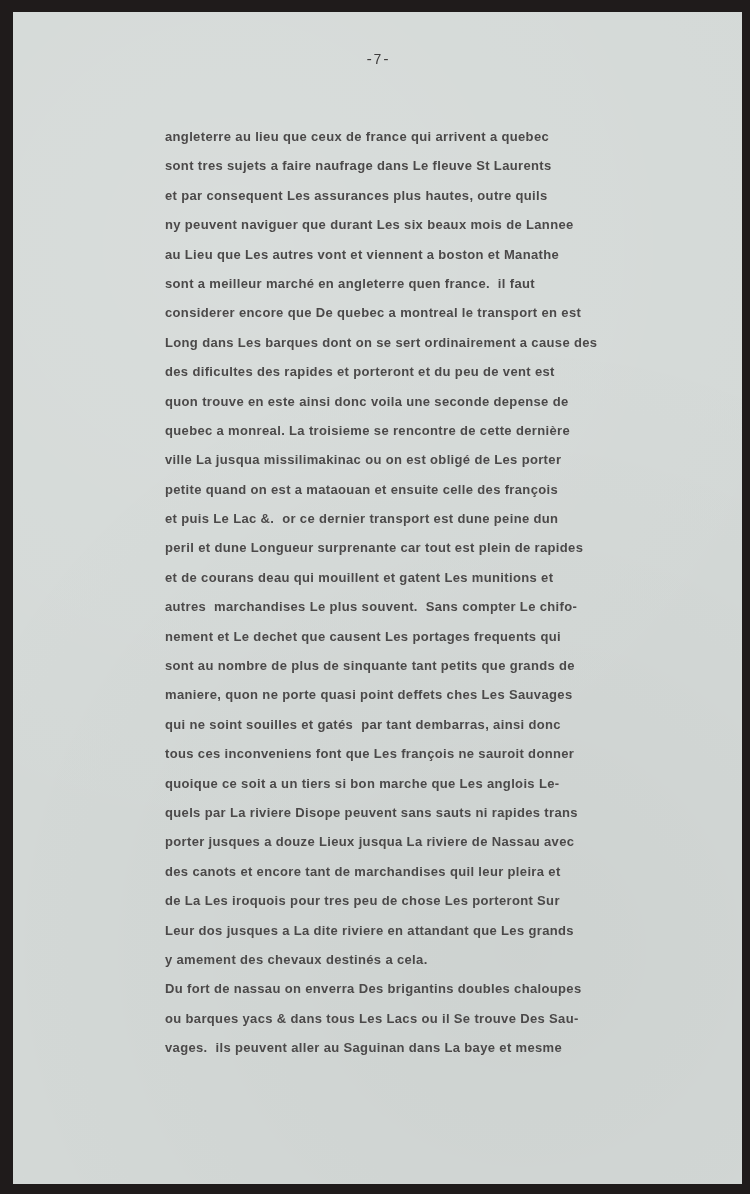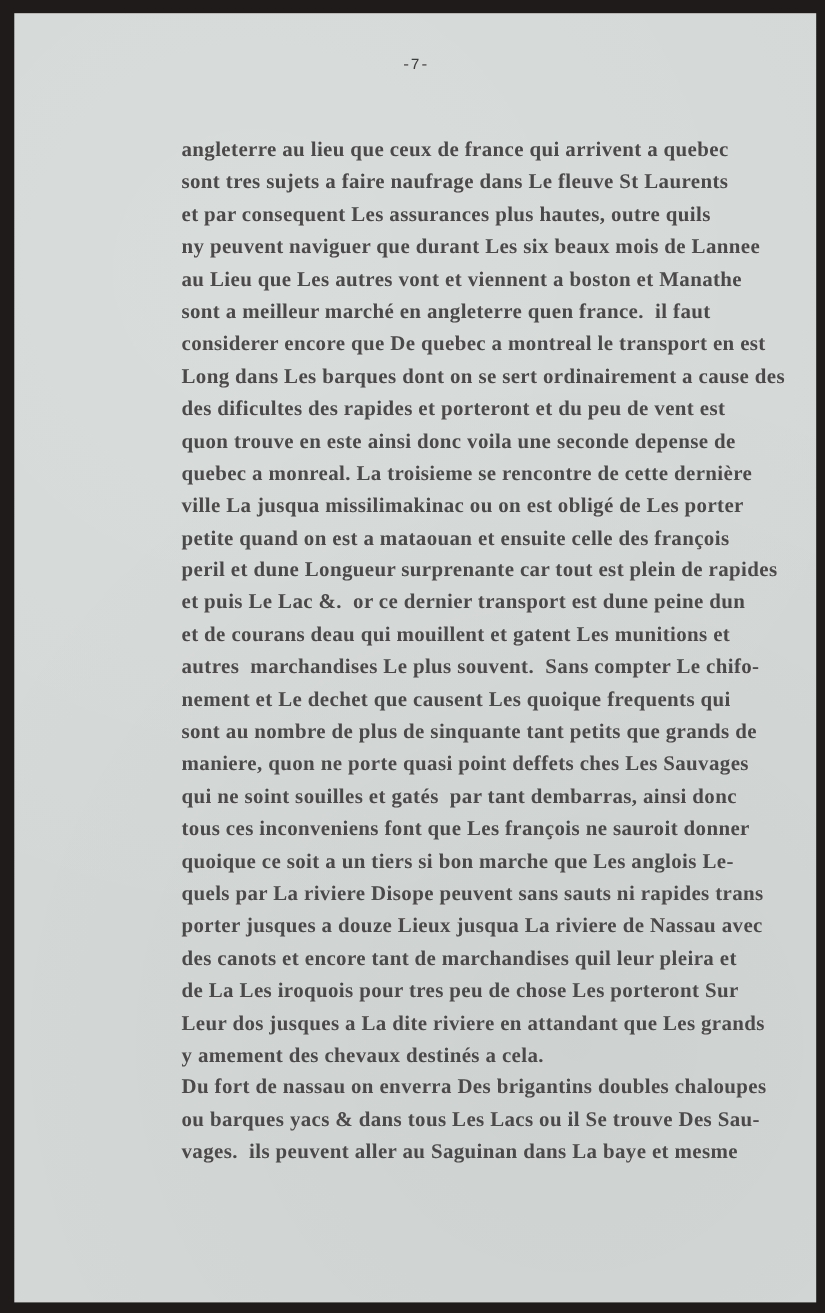--- a/index.html
+++ b/index.html
@@ -28,22 +28,22 @@
     color: #3f3d3d;
     letter-spacing: 0px;
   }
   .lines {
     position: absolute;
     left: 152px; top: 115px;
     margin: 0; padding: 0;
     list-style: none;
   }
   .line {
-    font-family: Liberation Serif, serif;
-    font-size: 19px;
+    font-family: Liberation Sans, sans-serif;
+    font-size: 13px;
     font-weight: bold;
     color: #4b4949;
     height: 29.4px;
     line-height: 20px;
     white-space: pre;
     letter-spacing: 0.35px;
   }
 </style>
 </head>
 <body>
@@ -57,25 +57,25 @@
     <li class="line">ny peuvent naviguer que durant Les six beaux mois de Lannee</li>
     <li class="line">au Lieu que Les autres vont et viennent a boston et Manathe</li>
     <li class="line">sont a meilleur marché en angleterre quen france.  il faut</li>
     <li class="line">considerer encore que De quebec a montreal le transport en est</li>
     <li class="line">Long dans Les barques dont on se sert ordinairement a cause des</li>
     <li class="line">des dificultes des rapides et porteront et du peu de vent est</li>
     <li class="line">quon trouve en este ainsi donc voila une seconde depense de</li>
     <li class="line">quebec a monreal. La troisieme se rencontre de cette dernière</li>
     <li class="line">ville La jusqua missilimakinac ou on est obligé de Les porter</li>
     <li class="line">petite quand on est a mataouan et ensuite celle des françois</li>
+    <li class="line">et puis Le Lac &amp;.  or ce dernier transport est dune peine dun</li>
     <li class="line">peril et dune Longueur surprenante car tout est plein de rapides</li>
-    <li class="line">et puis Le Lac &amp;.  or ce dernier transport est dune peine dun</li>
     <li class="line">et de courans deau qui mouillent et gatent Les munitions et</li>
     <li class="line">autres  marchandises Le plus souvent.  Sans compter Le chifo-</li>
-    <li class="line">nement et Le dechet que causent Les quoique frequents qui</li>
+    <li class="line">nement et Le dechet que causent Les portages frequents qui</li>
     <li class="line">sont au nombre de plus de sinquante tant petits que grands de</li>
     <li class="line">maniere, quon ne porte quasi point deffets ches Les Sauvages</li>
     <li class="line">qui ne soint souilles et gatés  par tant dembarras, ainsi donc</li>
     <li class="line">tous ces inconveniens font que Les françois ne sauroit donner</li>
     <li class="line">quoique ce soit a un tiers si bon marche que Les anglois Le-</li>
     <li class="line">quels par La riviere Disope peuvent sans sauts ni rapides trans</li>
     <li class="line">porter jusques a douze Lieux jusqua La riviere de Nassau avec</li>
     <li class="line">des canots et encore tant de marchandises quil leur pleira et</li>
     <li class="line">de La Les iroquois pour tres peu de chose Les porteront Sur</li>
     <li class="line">Leur dos jusques a La dite riviere en attandant que Les grands</li>

